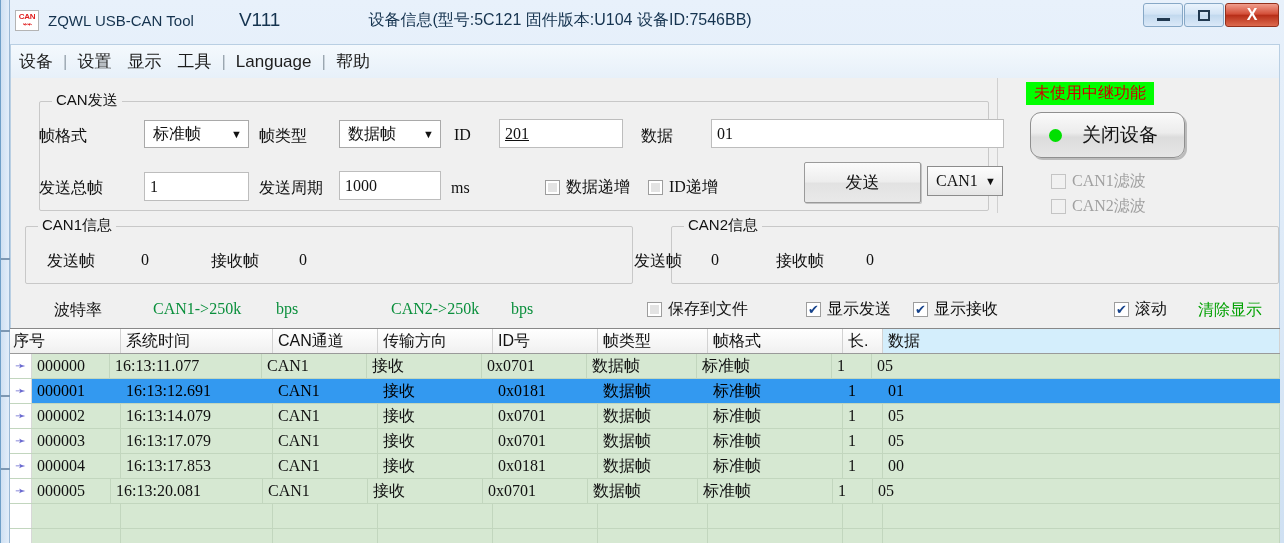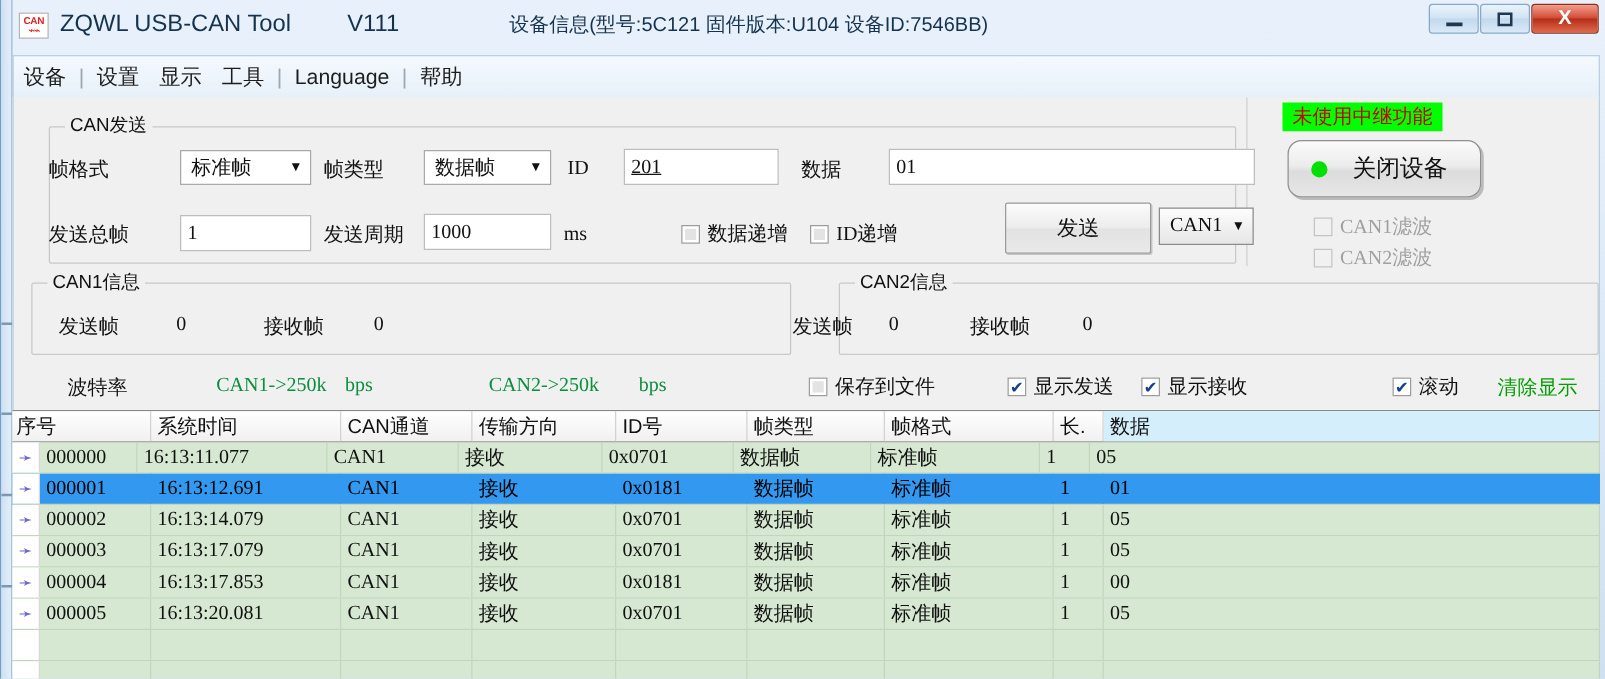--- a/index.html
+++ b/index.html
@@ -21,21 +21,21 @@
     position:absolute; left:0; top:0; width:1284px; height:40px;
     display:flex; align-items:center;
   }
   .title-left { display:flex; align-items:center; padding-left:14px; gap:9px; }
   .app-icon {
     width:24px; height:21px; background:#fff; border:1px solid #b4b4b4;
     display:flex; flex-direction:column; justify-content:center; align-items:center;
     font-size:8px; color:#e02020; font-weight:bold; line-height:8px; letter-spacing:-0.3px;
   }
   .app-icon .wave { font-size:9px; letter-spacing:-1px; line-height:7px; }
-  .title-text { font-size:19px; color:#15334f;text-align:right; }
+  .title-text { font-size:15px; color:#15334f;text-align:right; }
   .title-ver { font-size:19px; color:#15334f; margin-left:36px; }
   .devinfo { font-size:16px; color:#15334f; margin-left:88px; white-space:nowrap; }
   .winbtns { position:absolute; right:6px; top:3px; display:flex; align-items:center; }
   .wbtn {
     width:40px; height:24px; margin-left:1px; border:1px solid #87a8c6;
     border-radius:3px;
     background: linear-gradient(to bottom,#eaf3fc 0%,#d3e4f5 45%,#c2d9ee 52%,#dbe9f8 100%);
     display:flex; align-items:center; justify-content:center;
     color:#20384f;
   }
@@ -293,21 +293,21 @@
 
     <div class="gbox" style="left:660px; top:148px; width:608px; height:58px;">
       <span class="gtitle">CAN2信息</span>
     </div>
     <span class="lbl" style="left:623px; top:173px;">发送帧</span>
     <span class="lbl" style="left:700px; top:173px; font-family:'Liberation Serif',serif;">0</span>
     <span class="lbl" style="left:765px; top:173px;">接收帧</span>
     <span class="lbl" style="left:855px; top:173px; font-family:'Liberation Serif',serif;">0</span>
 
     <span class="lbl" style="left:43px; top:222px;">波特率</span>
-    <span class="lbl green-txt" style="left:162px; top:222px;">CAN1-&gt;250k</span>
+    <span class="lbl green-txt" style="left:142px; top:222px;">CAN1-&gt;250k</span>
     <span class="lbl green-txt" style="left:265px; top:222px;">bps</span>
     <span class="lbl green-txt" style="left:380px; top:222px;">CAN2-&gt;250k</span>
     <span class="lbl green-txt" style="left:500px; top:222px;">bps</span>
 
     <div class="cbx" style="left:636px; top:221px;">
       <span class="box inner-gray"></span>
       <span>保存到文件</span>
     </div>
     <div class="cbx" style="left:795px; top:221px;">
       <span class="box">✔</span>
@@ -392,21 +392,21 @@
           <div class="td c2">CAN1</div>
           <div class="td c3">接收</div>
           <div class="td c4">0x0181</div>
           <div class="td c5">数据帧</div>
           <div class="td c6">标准帧</div>
           <div class="td c7">1</div>
           <div class="td c8">00</div>
         </div>
         <div class="trow">
           <div class="gutter">➛</div>
-          <div class="td c0" style="width: 89px;">000005</div>
+          <div class="td c0" style="width: 79px;">000005</div>
           <div class="td c1">16:13:20.081</div>
           <div class="td c2">CAN1</div>
           <div class="td c3">接收</div>
           <div class="td c4">0x0701</div>
           <div class="td c5">数据帧</div>
           <div class="td c6">标准帧</div>
           <div class="td c7">1</div>
           <div class="td c8">05</div>
         </div>
         <div class="trow">

